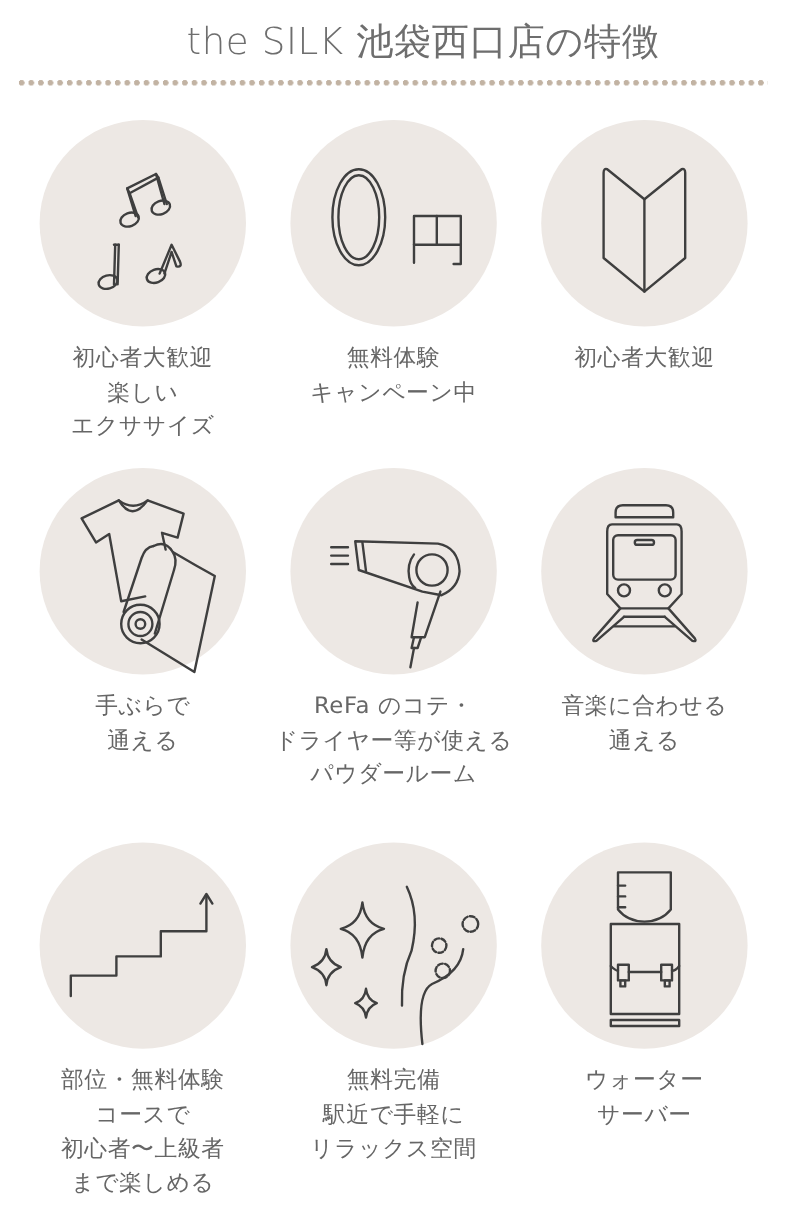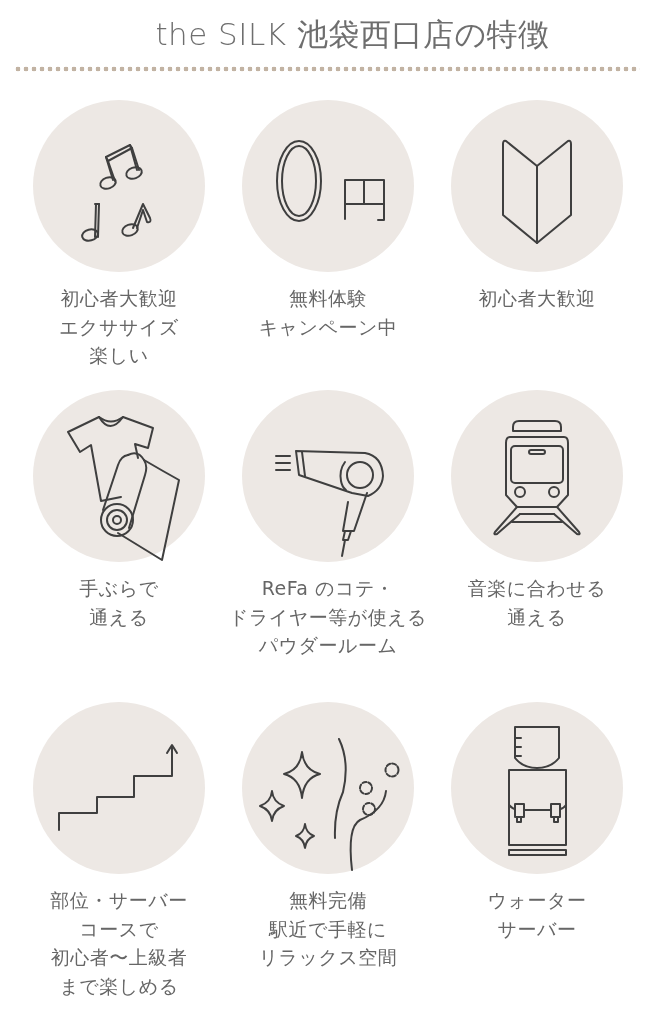--- a/index.html
+++ b/index.html
@@ -44,22 +44,22 @@
         <path d="M62 104 L66 104"></path>
         <ellipse cx="57" cy="135" rx="8" ry="5.5" transform="rotate(-15 57 135)"></ellipse>
 
         <path d="M100 128 L110 104 L117 118 Q119 123 114 122 L110 110 L104 128"></path>
         <ellipse cx="97" cy="130" rx="8" ry="5.5" transform="rotate(-20 97 130)"></ellipse>
       </g>
     </svg>
   </div>
   <div class="label">
     <span>初心者大歓迎</span>
+    <span>楽しい</span>
     <span>エクササイズ</span>
-    <span>楽しい</span>
   </div>
 </div>
 
 <div class="feature" style="left:223px; top:100px;">
   <div class="circle">
     <svg viewBox="0 0 172 172">
       <g class="ico">
         <ellipse cx="57" cy="81" rx="22" ry="40"></ellipse>
         <ellipse cx="57" cy="81" rx="17" ry="35"></ellipse>
         <path d="M103 119 L103 80 L142 80 L142 120 L136 120"></path>
@@ -160,21 +160,21 @@
 <div class="feature" style="left:14px; top:702px;">
   <div class="circle">
     <svg viewBox="0 0 172 172">
       <g class="ico">
         <path d="M26 128 L26 111 L64 111 L64 95 L101 95 L101 74 L139 74 L139 45"></path>
         <path d="M134 51 L139 43 L144 51"></path>
       </g>
     </svg>
   </div>
   <div class="label">
-    <span>部位・サーバー</span>
+    <span>部位・無料体験</span>
     <span>コースで</span>
     <span>初心者〜上級者</span>
     <span>まで楽しめる</span>
   </div>
 </div>
 
 <div class="feature" style="left:223px; top:702px;">
   <div class="circle">
     <svg viewBox="0 0 172 172">
       <g class="ico">

